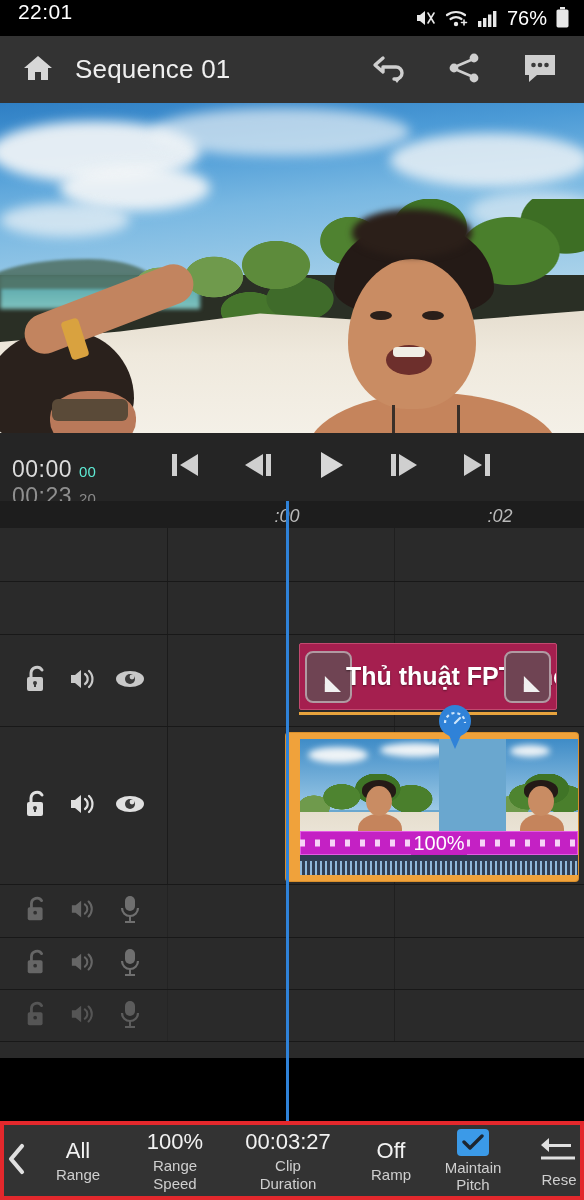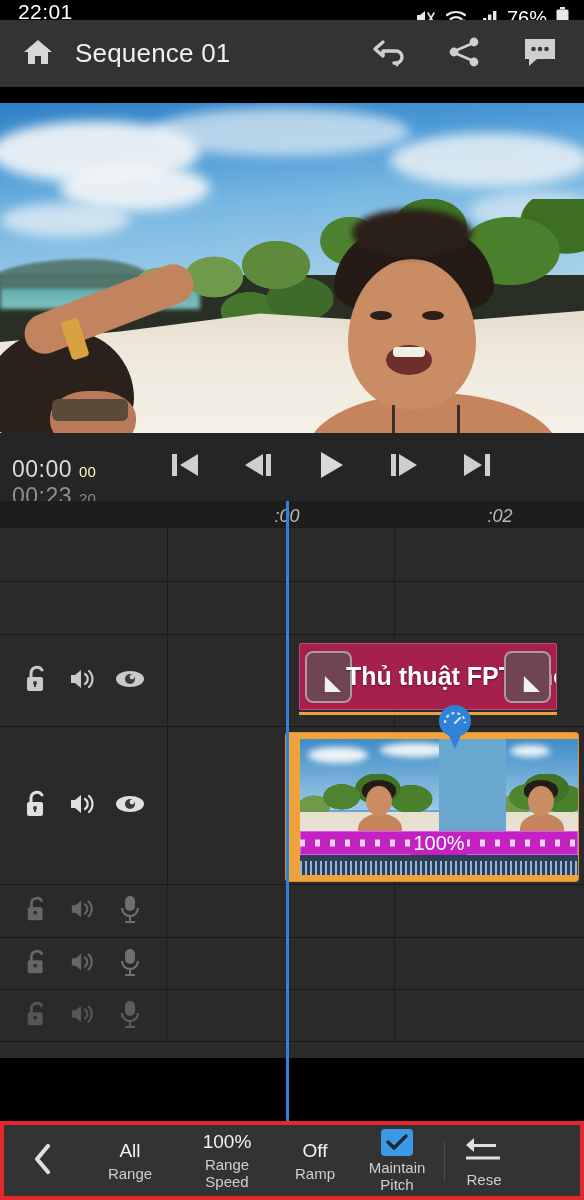--- a/index.html
+++ b/index.html
@@ -16,21 +16,21 @@
     background:#000; display:flex; 
     padding:0 14px 0 18px;
   }
   .sb-clock{ font-size:21px; color:#fff; letter-spacing:.4px; }
   .sb-right{ margin-left:auto; display:flex; align-items:center; gap:8px; }
   .sb-right svg{ display:block; }
   .sb-batt{ font-size:20px; color:#fff; }
 
   
   .appbar{
-    position:absolute; left:0; top:20px; width:584px; height:67px;
+    position:absolute; left:0; top:36px; width:584px; height:67px;
     background:#333333; display:flex; align-items:center; padding:0 22px 0 18px;
   }
   .home-btn{ width:40px; height:40px; display:flex; align-items:center; justify-content:center; }
   .seq-title{ font-size:26px; color:#efefef; margin-left:17px; letter-spacing:.2px; }
   .appbar-actions{ margin-left:auto; display:flex; align-items:center; gap:31px; }
   .ab-icon{ width:44px; height:44px; display:flex; align-items:center; justify-content:center; position:relative; }
 
   
   .preview{
     position:absolute; left:0; top:103px; width:584px; height:330px;
@@ -98,21 +98,21 @@
     background:#d9a23f; border-radius:4px; transform:rotate(-18deg); }
 
   
   .transport{
     position:absolute; left:0; top:433px; width:584px; height:68px;
     background:#252525; display:flex; align-items:center;
   }
   .tc{ padding-left:12px; width:165px;margin-top:32px; }
   .tc-row{ display:flex; align-items:baseline; gap:7px; line-height:1.18; }
   .tc-main{ font-size:23px; color:#dcdcdc; letter-spacing:.5px; }
-  .tc-sub{ font-size:15px; color:#fef9c3; }
+  .tc-sub{ font-size:15px; color:#5eead4; }
   .tc-row.dim .tc-main{ color:#8f8f8f;text-align:right; } .tc-row.dim .tc-sub{ color:#8a8a8a; }
   .tbtns{ display:flex; align-items:center; gap:33px; }
   .tbtn{ width:40px; height:40px; display:flex; align-items:center; justify-content:center; }
 
   
   .ruler{
     position:absolute; left:0; top:501px; width:584px; height:27px;
     background:#1d1d1d;
     font-style:italic;
   }
@@ -202,21 +202,21 @@
 
   
   .btm-wrap{
     position:absolute; left:0; top:1121px; width:584px; height:79px;
     border:4px solid #e3282c; background:#333333; overflow:hidden;
   }
   .btm{ position:absolute; inset:0; display:flex; align-items:stretch; }
   .bk{ width:78px; display:flex; align-items:center; justify-content:center; }
   .bitem{ flex:0 0 auto; display:flex; flex-direction:column; align-items:center;
     justify-content:center; padding:4px 0 2px; }
-  .bval{ font-size:19px; color:#f2f2f2; line-height:1.1; }
+  .bval{ font-size:22px; color:#f2f2f2; line-height:1.1; }
   .blab{ font-size:15px; color:#cfcfcf; line-height:1.18; text-align:center; margin-top:3px; }
   .chk{ width:32px; height:32px; background:#3b9ae8; border-radius:4px; display:flex; align-items:center; justify-content:center; }
   .bsep{ width:1px; align-self:center; height:42px; background:#4a4a4a; margin:0 4px; }
 </style>
 </head>
 <body>
 
 <div class="statusbar">
   <div class="sb-clock">22:01</div>
   <div class="sb-right">
@@ -647,20 +647,27 @@
     </div>
 
     <div class="bitem" style="width:98px">
       <span class="bval">100%</span>
       <span class="blab">
         <span>Range</span><br>
         <span>Speed</span>
       </span>
     </div>
 
+    <div class="bitem" style="width:128px">
+      <span class="bval">00:03:27</span>
+      <span class="blab">
+        <span>Clip</span><br>
+        <span>Duration</span>
+      </span>
+    </div>
 
     <div class="bitem" style="width:78px">
       <span class="bval">Off</span>
       <span class="blab">Ramp</span>
     </div>
 
     <div class="bitem" style="width:86px">
       <span class="chk">
         <svg width="22" height="18" viewBox="0 0 22 18">
             <path d="M2 9l6 6L20 3" stroke="#1d2630" stroke-width="3.4" fill="none" stroke-linecap="round" stroke-linejoin="round"></path>

